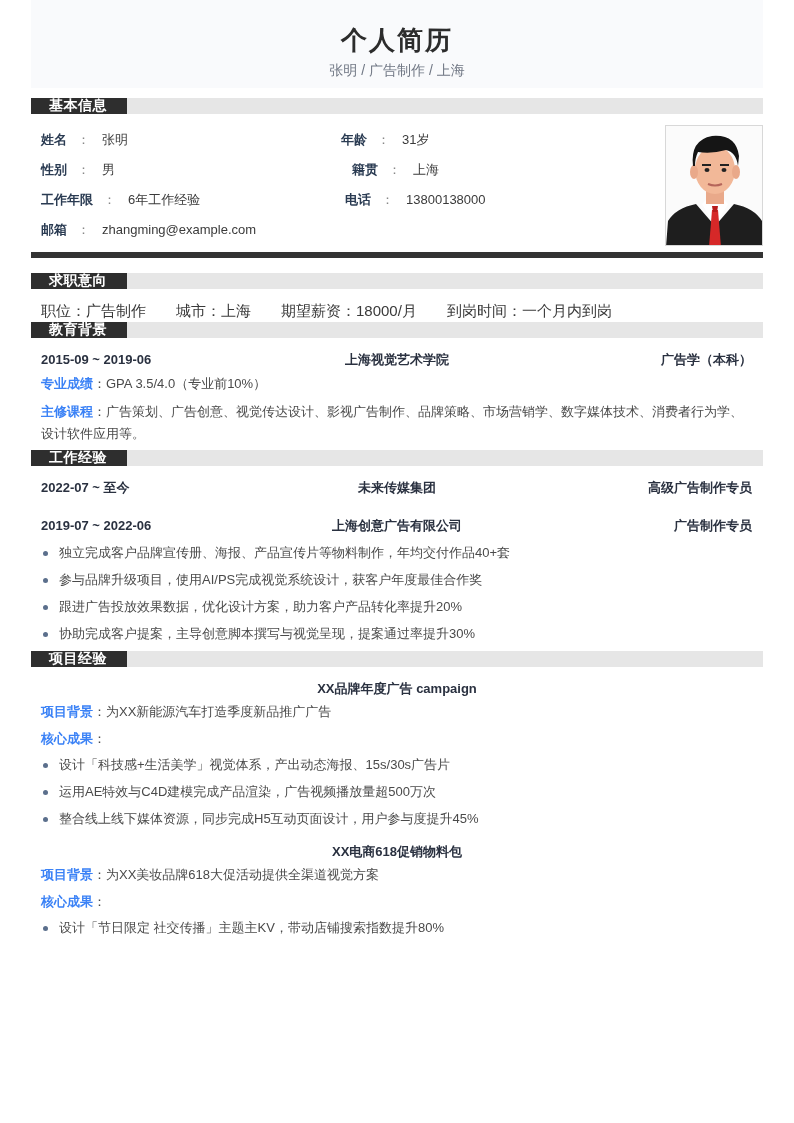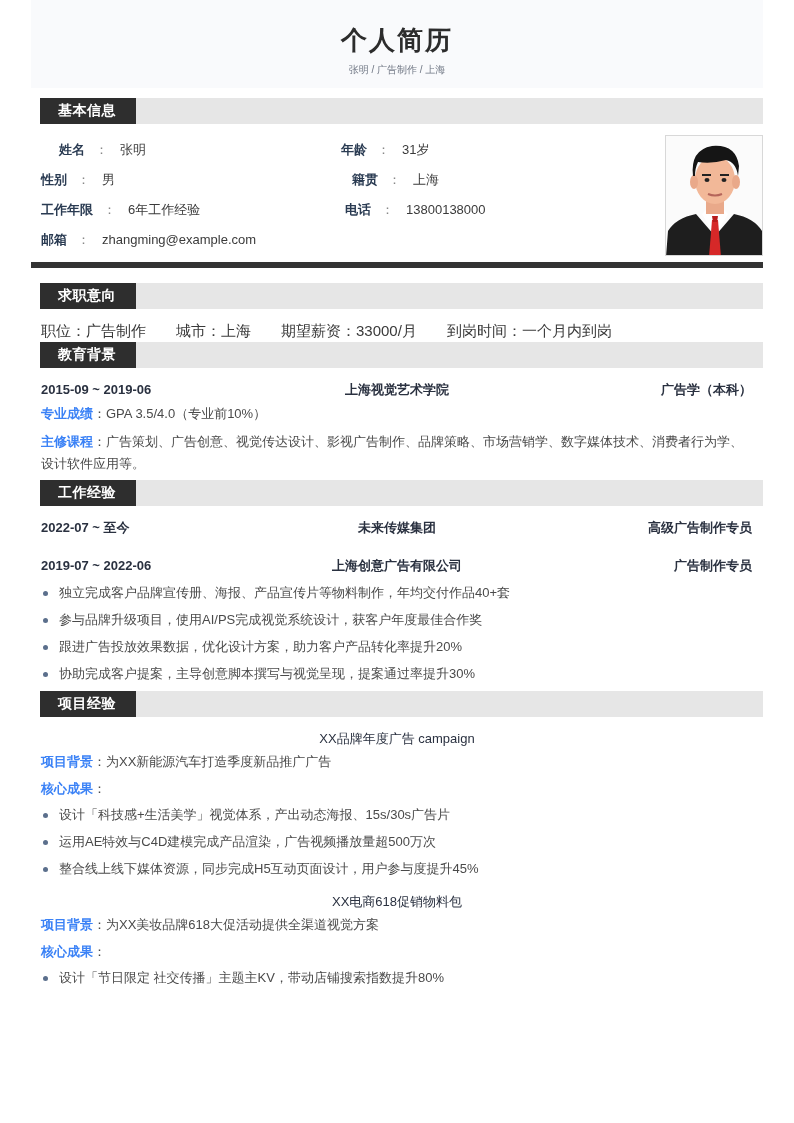--- a/index.html
+++ b/index.html
@@ -1,23 +1,23 @@
 <!DOCTYPE html>
 <html><head>
 <meta charset="utf-8">
 <style>
   * { box-sizing: border-box; margin: 0; padding: 0; }
   html, body { width: 794px; height: 1123px; overflow: hidden; background: #ffffff; }
   body { font-family: "Liberation Sans", "DejaVu Sans", sans-serif; color: #3a3a3a; font-size: 13px; position: relative; }
   .page { position: absolute; left: 31px; top: 0; width: 732px; }
   .header { height: 88px; background: #f9fafc; text-align: center; padding-top: 24px; }
   .header .title { font-size: 26px; font-weight: bold; color: #2c2c2c; letter-spacing: 2px; line-height: 32px; }
-  .header .subtitle { font-size: 10px; color: #707784; margin-top: 6px; line-height: 16px; }
+  .header .subtitle { font-size: 14px; color: #707784; margin-top: 6px; line-height: 16px; }
 
-  .sec-bar { height: 26px; background: #e6e6e6; display: flex; align-items: stretch; margin-left: 9px; }
+  .sec-bar { height: 16px; background: #e6e6e6; display: flex; align-items: stretch; }
   .sec-bar .sec-title { width: 96px; background: #2e2e2e; color: #fff; font-weight: bold; font-size: 14px; display: flex; align-items: center; padding-left: 18px; letter-spacing: 0.5px; }
 
   .basic { position: relative; height: 138px; }
   .info-row { position: absolute; font-size: 13px; line-height: 16px; display: flex; }
   .info-row .lbl { color: #2a3b52; font-weight: bold; }
   .info-row .colon { color: #888; margin: 0 12px 0 10px; }
   .info-row .val { color: #3a3a3a; }
   .photo { position: absolute; left: 634px; top: 11px; width: 98px; height: 121px; border: 1px solid #d8d8d8; background: #fafafa; overflow: hidden; }
   .thick-rule { height: 6px; background: #333333; }
 
@@ -25,39 +25,39 @@
   .intent span { margin-right: 30px; }
 
   .edu-head, .job-head { display: flex; justify-content: space-between; padding: 0 11px 0 10px; font-weight: bold; color: #2a3140; font-size: 13px; line-height: 16px; }
   .edu-head .mid, .job-head .mid { position: absolute; left: 0; right: 0; text-align: center; pointer-events: none; }
   .head-wrap { position: relative; }
   .para { padding: 0 10px; font-size: 13px; line-height: 22px; color: #4a4a4a; }
   .para .k { color: #3b82f6; font-weight: bold; }
   ul.bullets { list-style: none; padding-left: 10px; }
   ul.bullets li { position: relative; padding-left: 18px; font-size: 13px; line-height: 16px; color: #4a4a4a; margin-bottom: 11px; }
   ul.bullets li::before { content: ""; position: absolute; left: 2px; top: 6px; width: 5px; height: 5px; border-radius: 50%; background: #5b6f8c; }
-  .proj-title { text-align: center; font-weight: normal; color: #2a3140; font-size: 13px; line-height: 16px; }
+  .proj-title { text-align: center; font-weight: bold; color: #2a3140; font-size: 13px; line-height: 16px; }
 </style>
 </head>
 <body>
 
 <div class="page">
 
   <div class="header">
     <div class="title">个人简历</div>
     <div class="subtitle">张明 / 广告制作 / 上海</div>
   </div>
 
   <div style="height:10px"></div>
   <div class="sec-bar">
     <div class="sec-title">基本信息</div>
   </div>
 
   <div class="basic">
-    <div class="info-row" style="left:10px; top:18px;margin-left:18px;">
+    <div class="info-row" style="left:10px; top:18px;">
       <span class="lbl">姓名</span>
         <span class="colon">：</span>
         <span class="val">张明</span>
     </div>
     <div class="info-row" style="left:10px; top:48px;">
       <span class="lbl">性别</span>
         <span class="colon">：</span>
         <span class="val">男</span>
     </div>
     <div class="info-row" style="left:10px; top:78px;">
@@ -108,21 +108,21 @@
 
   <div class="thick-rule"></div>
 
   <div style="height:15px"></div>
   <div class="sec-bar">
     <div class="sec-title">求职意向</div>
   </div>
   <div class="intent">
     <span>职位：广告制作</span>
     <span>城市：上海</span>
-    <span>期望薪资：33000/月</span>
+    <span>期望薪资：18000/月</span>
     <span>到岗时间：一个月内到岗</span>
   </div>
 
   <div class="sec-bar">
     <div class="sec-title">教育背景</div>
   </div>
   <div style="height:14px"></div>
   <div class="head-wrap">
     <div class="edu-head">
       <span>2015-09 ~ 2019-06</span>

